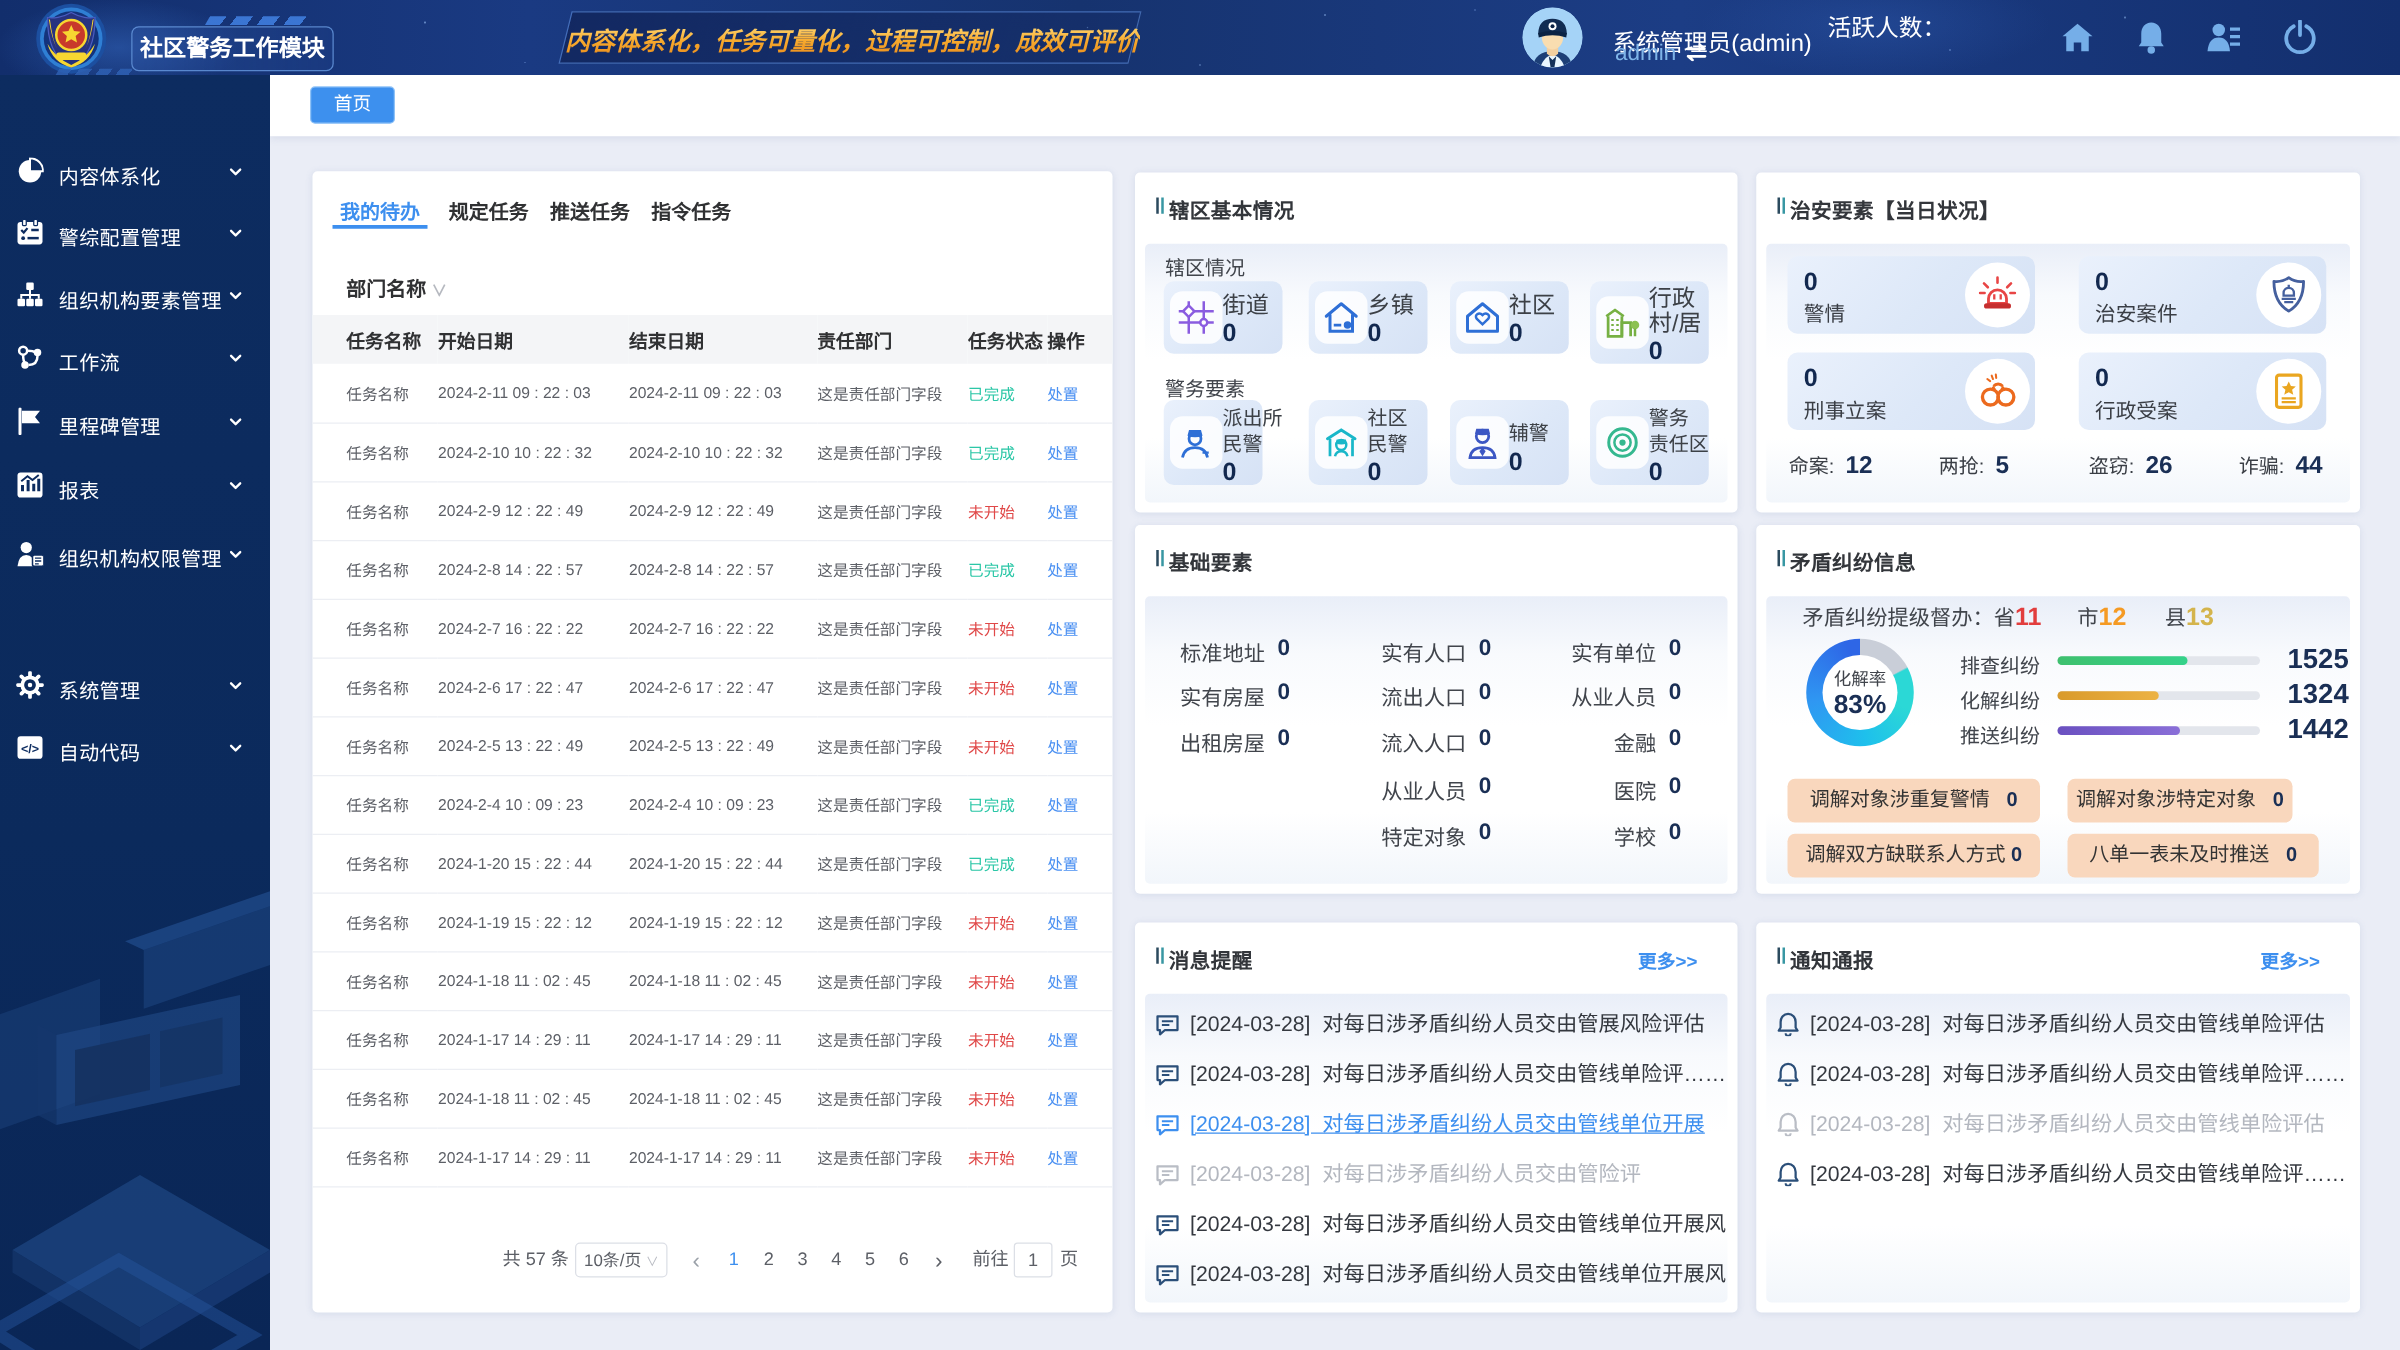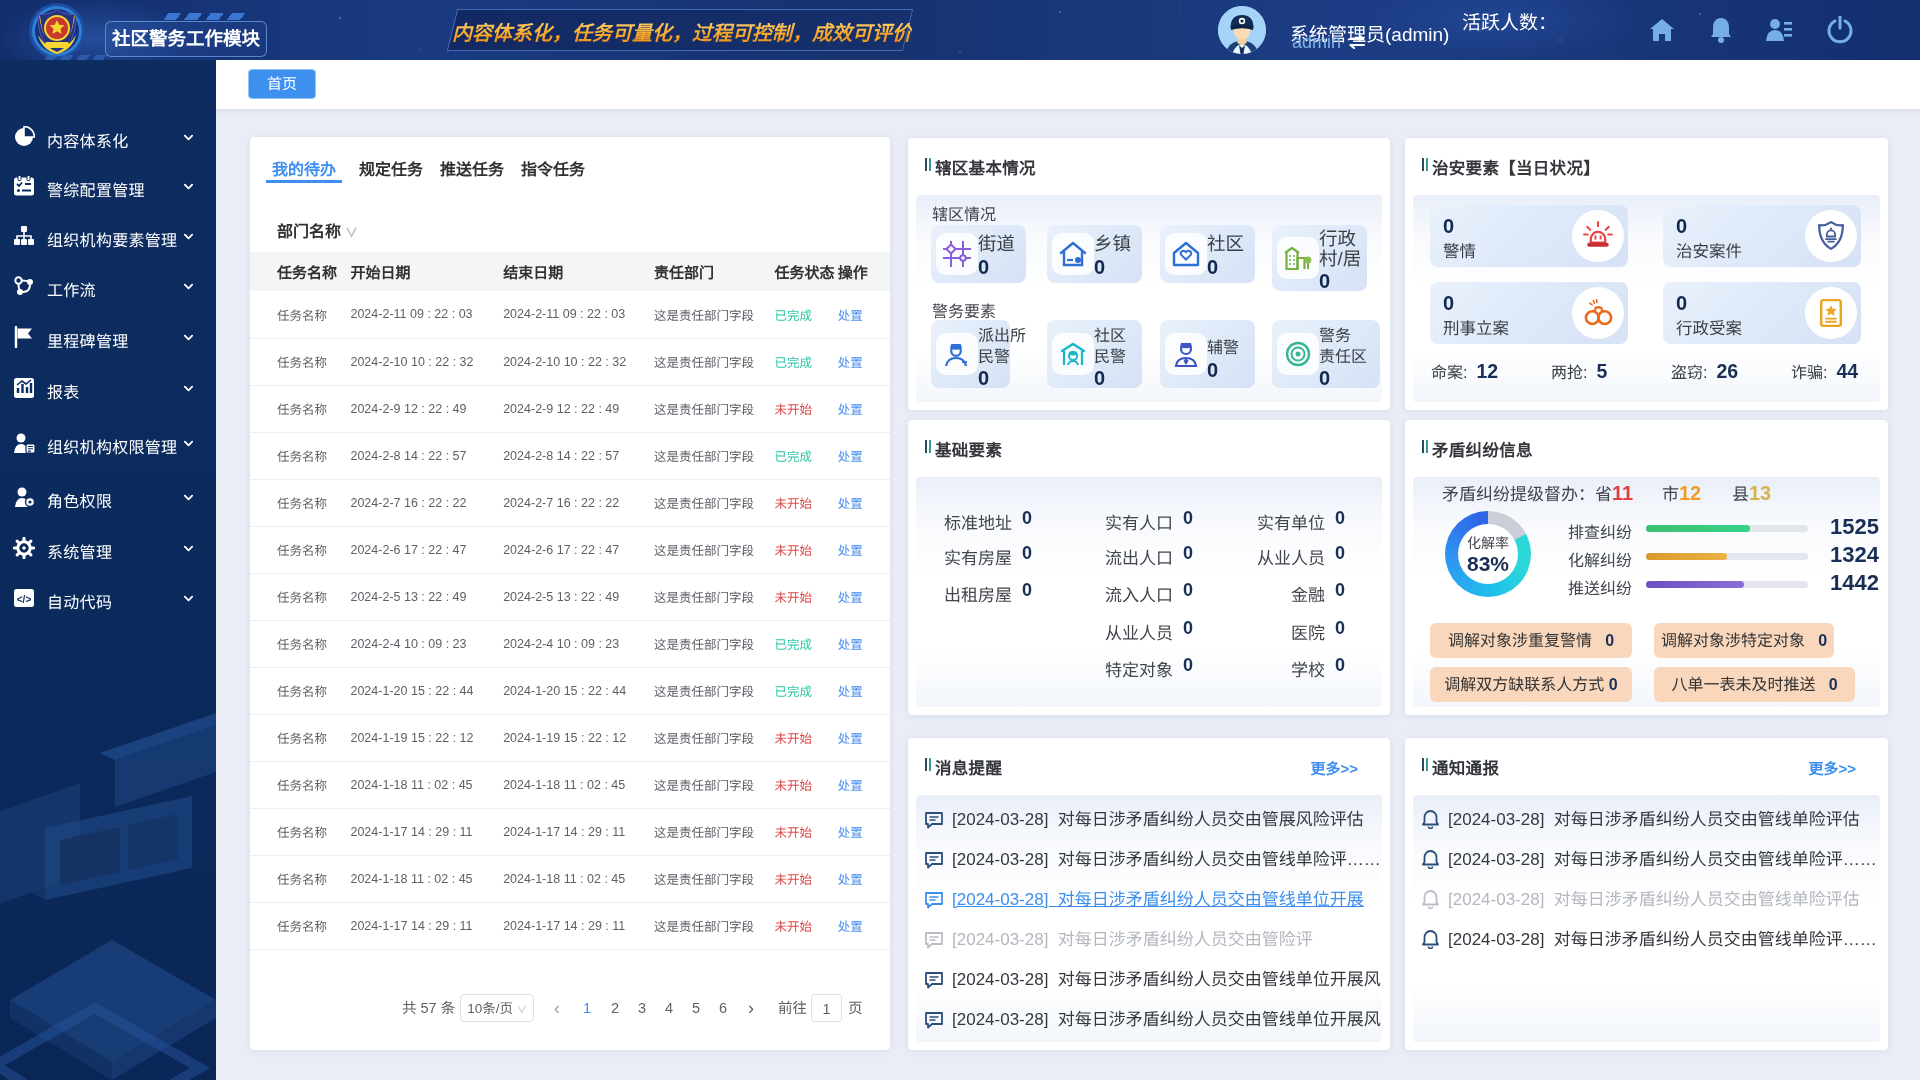--- a/index.html
+++ b/index.html
@@ -273,32 +273,20 @@
         <circle cx="8" cy="6" r="4.5" fill="#fff"></circle>
         <path d="M1 21 Q2 12 8 12 Q14 12 15 21 Z" fill="#fff"></path>
         <rect x="13" y="12" width="9" height="9" rx="1.5" fill="#fff" stroke="#0d2c60" stroke-width="1.2"></rect>
         <path d="M15 14.5 h5 M15 16.8 h5 M15 19.1 h3" stroke="#0d2c60" stroke-width="1.1"></path>
       </svg>
   <span class="mi-txt">组织机构权限管理</span>
   <svg class="mi-arr" viewBox="0 0 12 12">
         <path d="M2 4l4 4 4-4" fill="none" stroke="#fff" stroke-width="2" stroke-linecap="round" stroke-linejoin="round"></path>
       </svg>
     </div>
-    <div class="menu-item" style="top:412px;">
-  <svg class="mi-ico" viewBox="0 0 22 22">
-        <circle cx="9" cy="6" r="4.5" fill="#fff"></circle>
-        <path d="M2 21 Q3 12 9 12 Q15 12 16 21 Z" fill="#fff"></path>
-        <circle cx="17" cy="16" r="4.5" fill="#fff" stroke="#0d2c60" stroke-width="1.4"></circle>
-        <circle cx="17" cy="16" r="1.6" fill="#0d2c60"></circle>
-      </svg>
-  <span class="mi-txt">角色权限</span>
-  <svg class="mi-arr" viewBox="0 0 12 12">
-        <path d="M2 4l4 4 4-4" fill="none" stroke="#fff" stroke-width="2" stroke-linecap="round" stroke-linejoin="round"></path>
-      </svg>
-    </div>
     <div class="menu-item" style="top:463px;">
   <svg class="mi-ico" viewBox="0 0 22 22">
         <circle cx="11" cy="11" r="6.2" fill="none" stroke="#fff" stroke-width="3"></circle>
         <circle cx="11" cy="11" r="1.8" fill="#fff"></circle>
         <g stroke="#fff" stroke-width="3" stroke-linecap="round">
           <path d="M11 1.2 v3 M11 17.8 v3 M1.2 11 h3 M17.8 11 h3 M4.1 4.1 l2.1 2.1 M15.8 15.8 l2.1 2.1 M17.9 4.1 l-2.1 2.1 M6.3 15.8 l-2.1 2.1"></path>
         </g>
       </svg>
   <span class="mi-txt">系统管理</span>
   <svg class="mi-arr" viewBox="0 0 12 12">
@@ -571,21 +559,21 @@
     <div class="ibg"></div>
     <svg class="ti" viewBox="0 0 34 34">
         <circle cx="17" cy="12" r="5" fill="none" stroke="#3c57c4" stroke-width="2.2"></circle>
         <path d="M11 10 q6 2.5 12 0 l-1-4 h-10 Z" fill="#3c57c4"></path>
         <path d="M7 29 q1-8 10-8 q9 0 10 8 Z" fill="none" stroke="#3c57c4" stroke-width="2.2"></path>
         <path d="M17 21 l-2.5 3 2.5 4 2.5-4 Z" fill="#3c57c4"></path>
       </svg>
     <div class="tl" style="top:17px; font-size:16px; line-height:21px;">辅警</div>
     <div class="tv" style="top:39px;">0</div>
     </div>
-    <div class="tile" style="left:364px; top:182px; width:108px; height:68px;">
+    <div class="tile" style="left:364px; top:182px; width:95px; height:68px;">
     <div class="ibg"></div>
     <svg class="ti" viewBox="0 0 34 34">
         <circle cx="17" cy="17" r="11" fill="none" stroke="#35b88f" stroke-width="2.4"></circle>
         <circle cx="17" cy="17" r="6.5" fill="none" stroke="#35b88f" stroke-width="2"></circle>
         <circle cx="17" cy="17" r="2.5" fill="#35b88f"></circle>
       </svg>
     <div class="tl" style="top:5px; font-size:16px; line-height:21px;">警务<br>责任区</div>
     <div class="tv" style="top:47px;">0</div>
     </div>
   </div>

